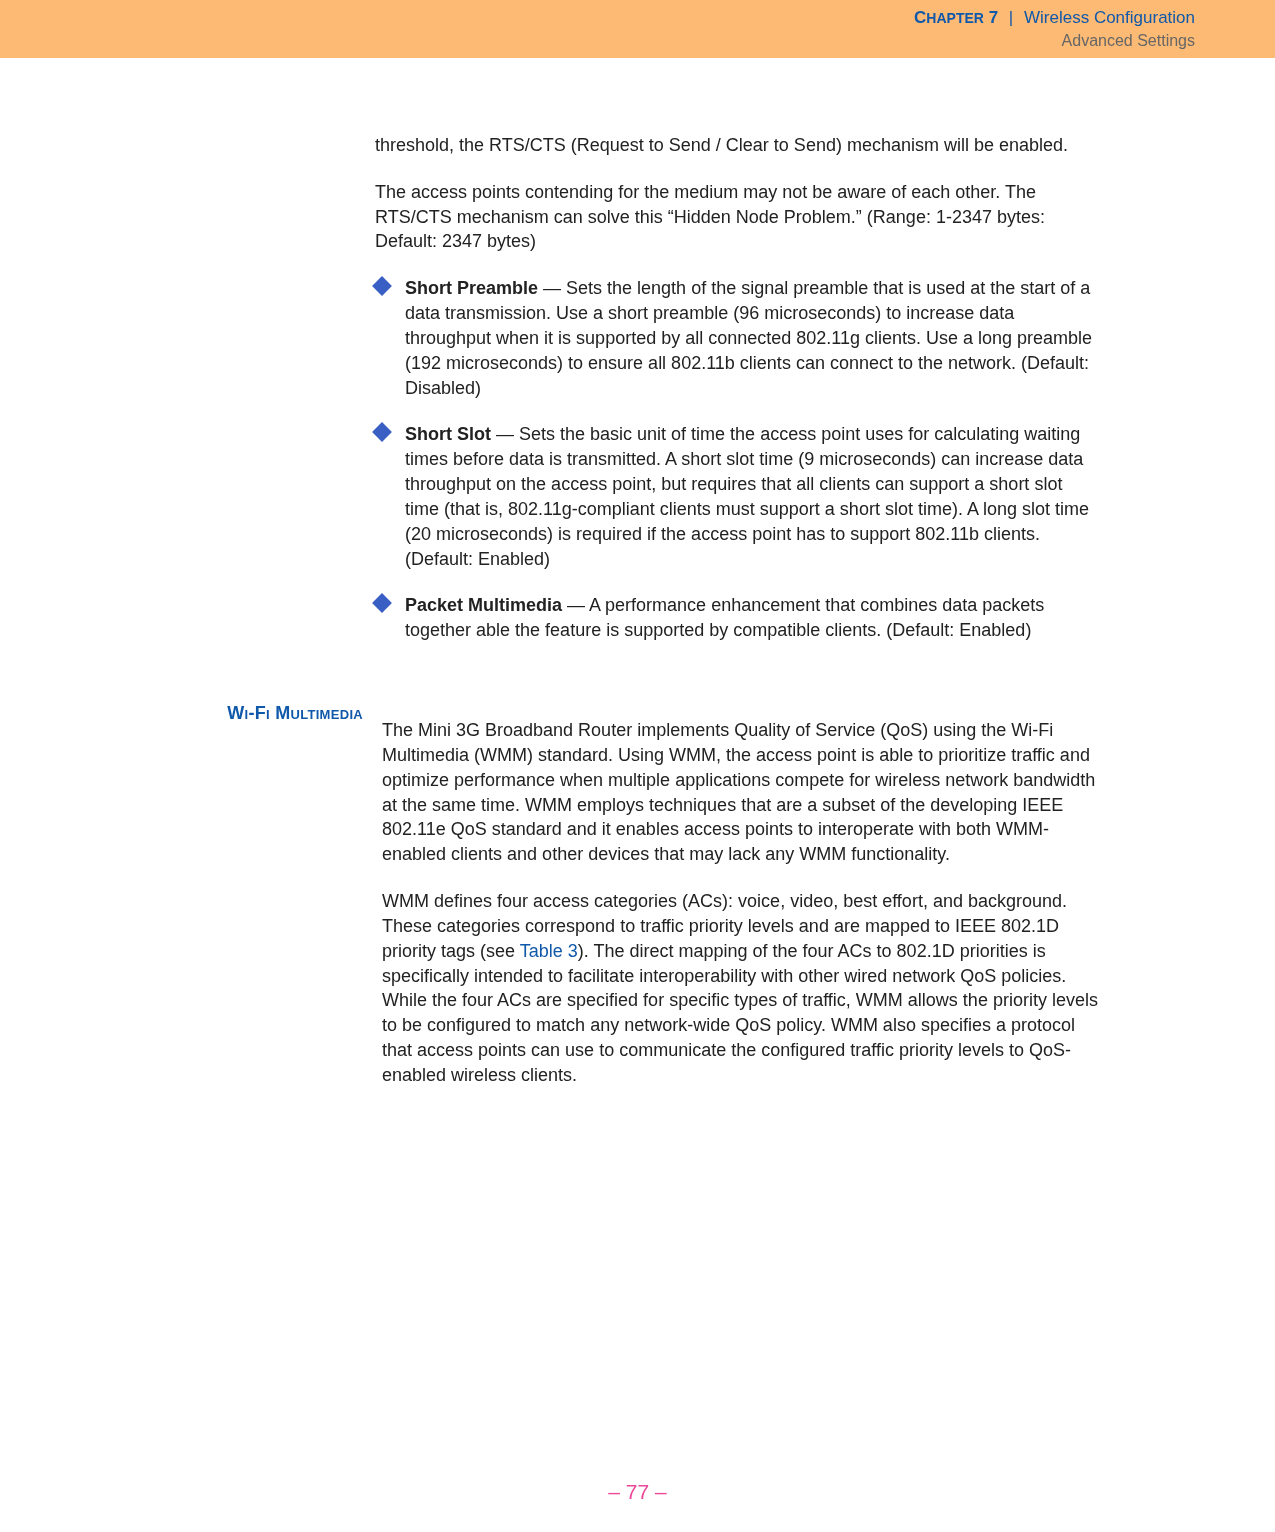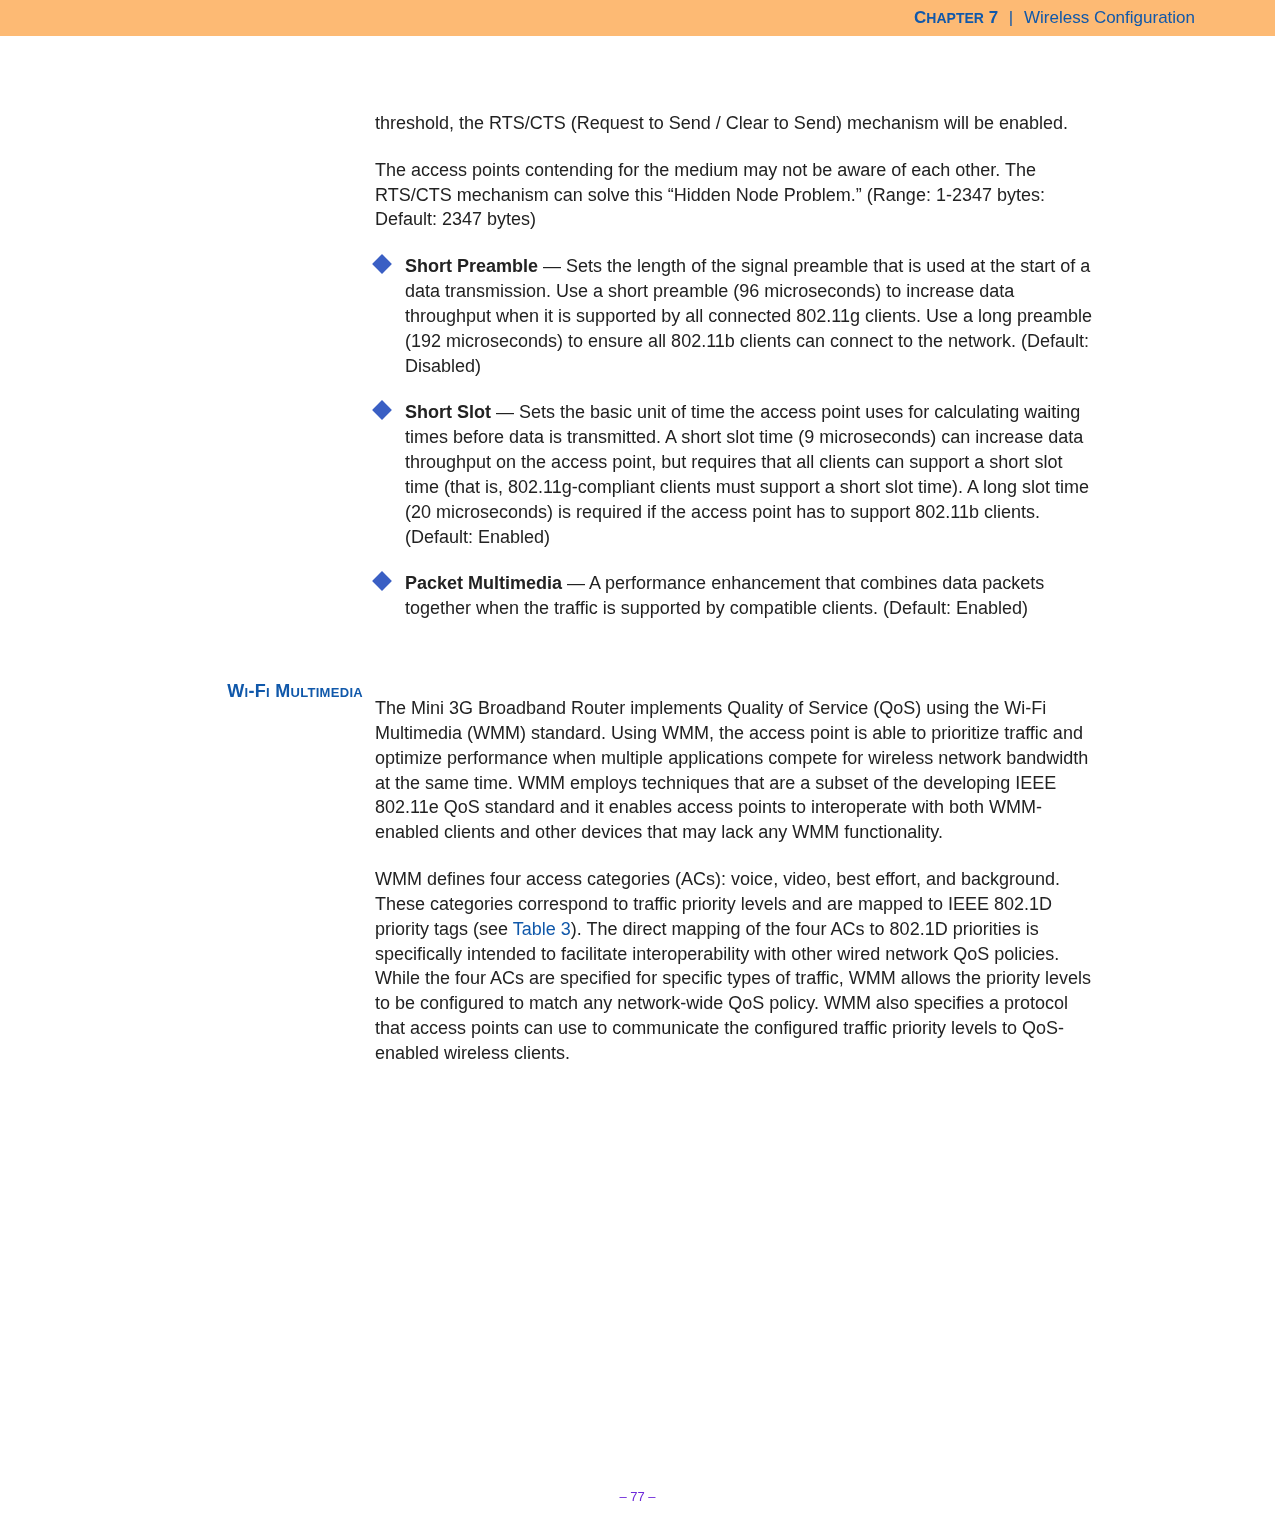--- a/index.html
+++ b/index.html
@@ -81,34 +81,35 @@
       display: flex;
       margin-top: 38px;
     }
     .link { color: #1058aa; }
     .footer {
       position: absolute;
       bottom: 28px;
       left: 0;
       width: 100%;
       text-align: center;
-      font-size: 13px;
-      color: #6d28d9;
+      font-size: 21px;
+      color: #ec4899;
     }
   </style>
 </head>
 <body>
 
 <div class="header-bar">
   <span class="chapter-label">
     <span>C</span><span style="font-size:14px">HAPTER</span>
     <span>7</span>
   </span>
   <span class="separator">|</span>
   <span class="chapter-title">Wireless Configuration</span>
+  <span class="subtitle">Advanced Settings</span>
 </div>
 
 <div class="content">
   <div class="left-col"></div>
   <div class="right-col">
     <p class="para">threshold, the RTS/CTS (Request to Send / Clear to Send) mechanism will be enabled.</p>
     <p class="para">The access points contending for the medium may not be aware of each other. The RTS/CTS mechanism can solve this “Hidden Node Problem.” (Range: 1-2347 bytes: Default: 2347 bytes)</p>
 
     <div class="bullet-item">
       <div class="bullet-icon"></div>
@@ -121,27 +122,27 @@
       <div class="bullet-icon"></div>
       <div class="bullet-text">
         <span class="bold">Short Slot</span><span> — Sets the basic unit of time the access point uses for calculating waiting times before data is transmitted. A short slot time (9 microseconds) can increase data throughput on the access point, but requires that all clients can support a short slot time (that is, 802.11g-compliant clients must support a short slot time). A long slot time (20 microseconds) is required if the access point has to support 802.11b clients. (Default: Enabled)</span>
       </div>
     </div>
 
 
     <div class="bullet-item">
       <div class="bullet-icon"></div>
       <div class="bullet-text">
-        <span class="bold">Packet Multimedia</span><span> — A performance enhancement that combines data packets together when the traffic is supported by compatible clients. (Default: Enabled)</span>
+        <span class="bold">Packet Multimedia</span><span> — A performance enhancement that combines data packets together able the feature is supported by compatible clients. (Default: Enabled)</span>
       </div>
     </div>
   </div>
 </div>
 
-<div class="section-row" style="padding: 0 80px 0 130px;">
+<div class="section-row" style="padding: 0 80px 0 130px; gap: 7px;">
   <div class="left-col">
     <span class="section-heading">Wi-Fi Multimedia</span>
   </div>
   <div class="right-col">
     <p class="para">The Mini 3G Broadband Router implements Quality of Service (QoS) using the Wi-Fi Multimedia (WMM) standard. Using WMM, the access point is able to prioritize traffic and optimize performance when multiple applications compete for wireless network bandwidth at the same time. WMM employs techniques that are a subset of the developing IEEE 802.11e QoS standard and it enables access points to interoperate with both WMM-enabled clients and other devices that may lack any WMM functionality.</p>
     <p class="para">
       <span>WMM defines four access categories (ACs): voice, video, best effort, and background. These categories correspond to traffic priority levels and are mapped to IEEE 802.1D priority tags (see </span><span class="link">Table 3</span><span>). The direct mapping of the four ACs to 802.1D priorities is specifically intended to facilitate interoperability with other wired network QoS policies. While the four ACs are specified for specific types of traffic, WMM allows the priority levels to be configured to match any network-wide QoS policy. WMM also specifies a protocol that access points can use to communicate the configured traffic priority levels to QoS-enabled wireless clients.</span>
     </p>
   </div>
 </div>

